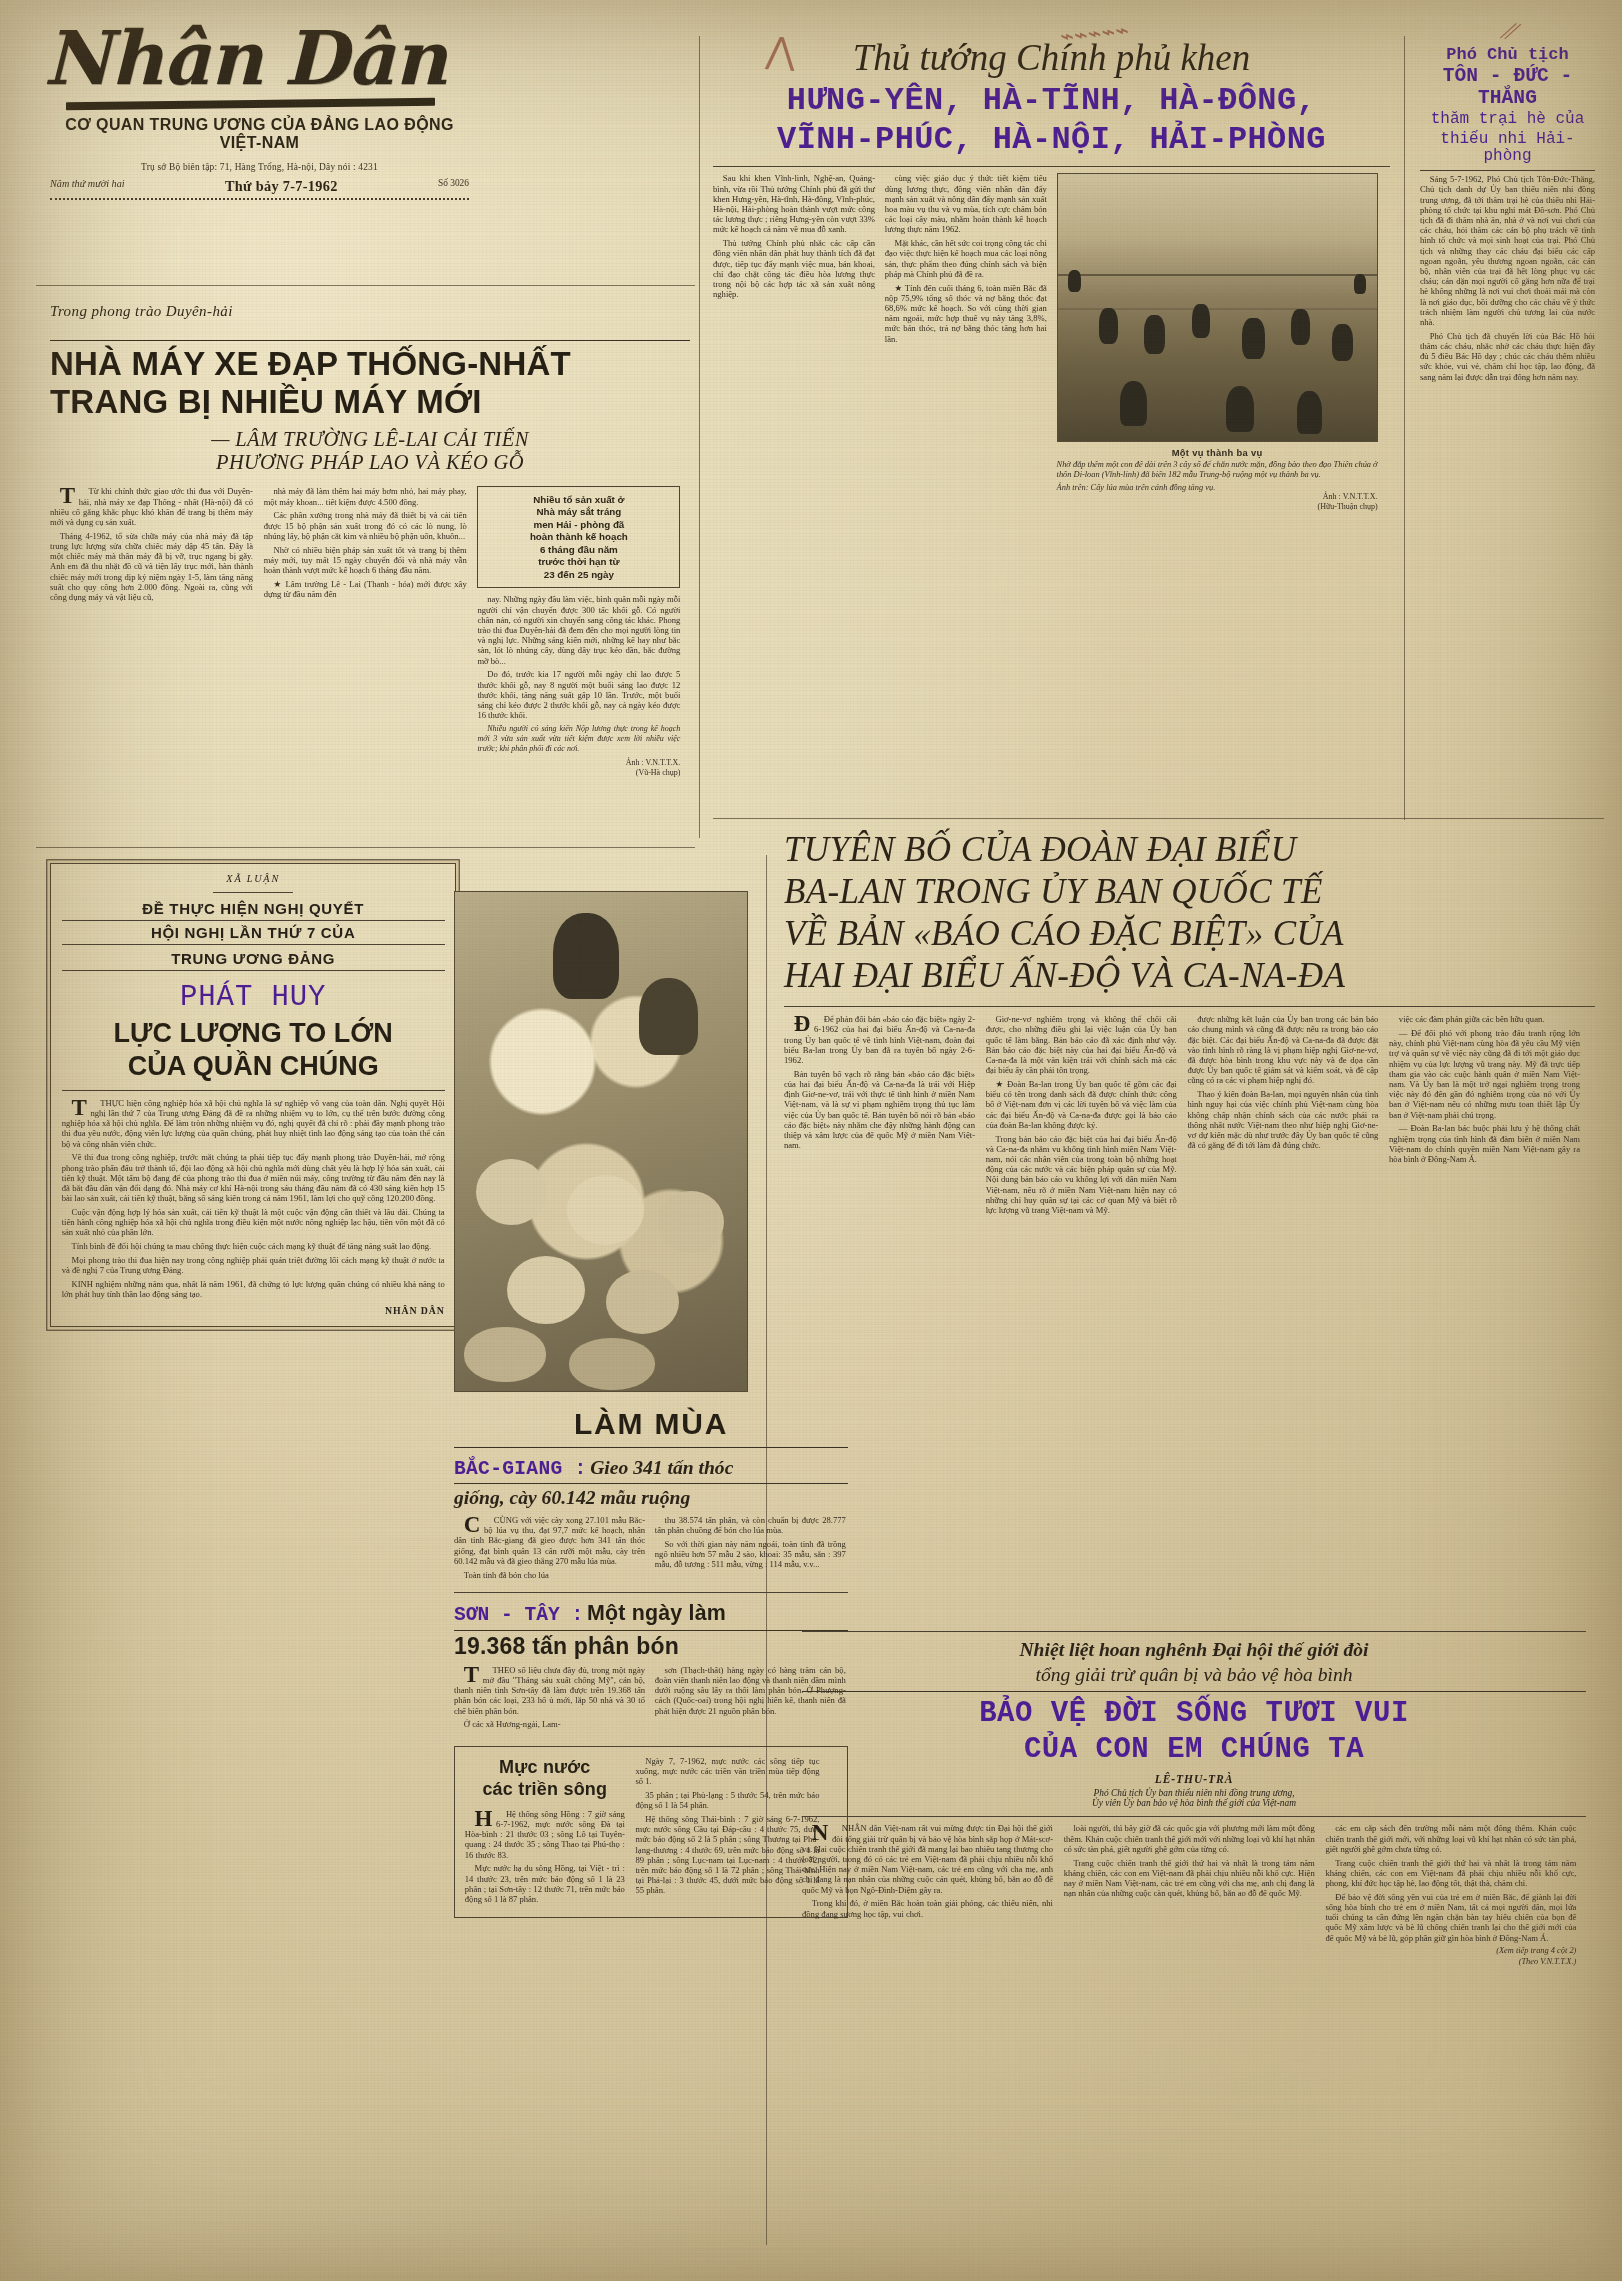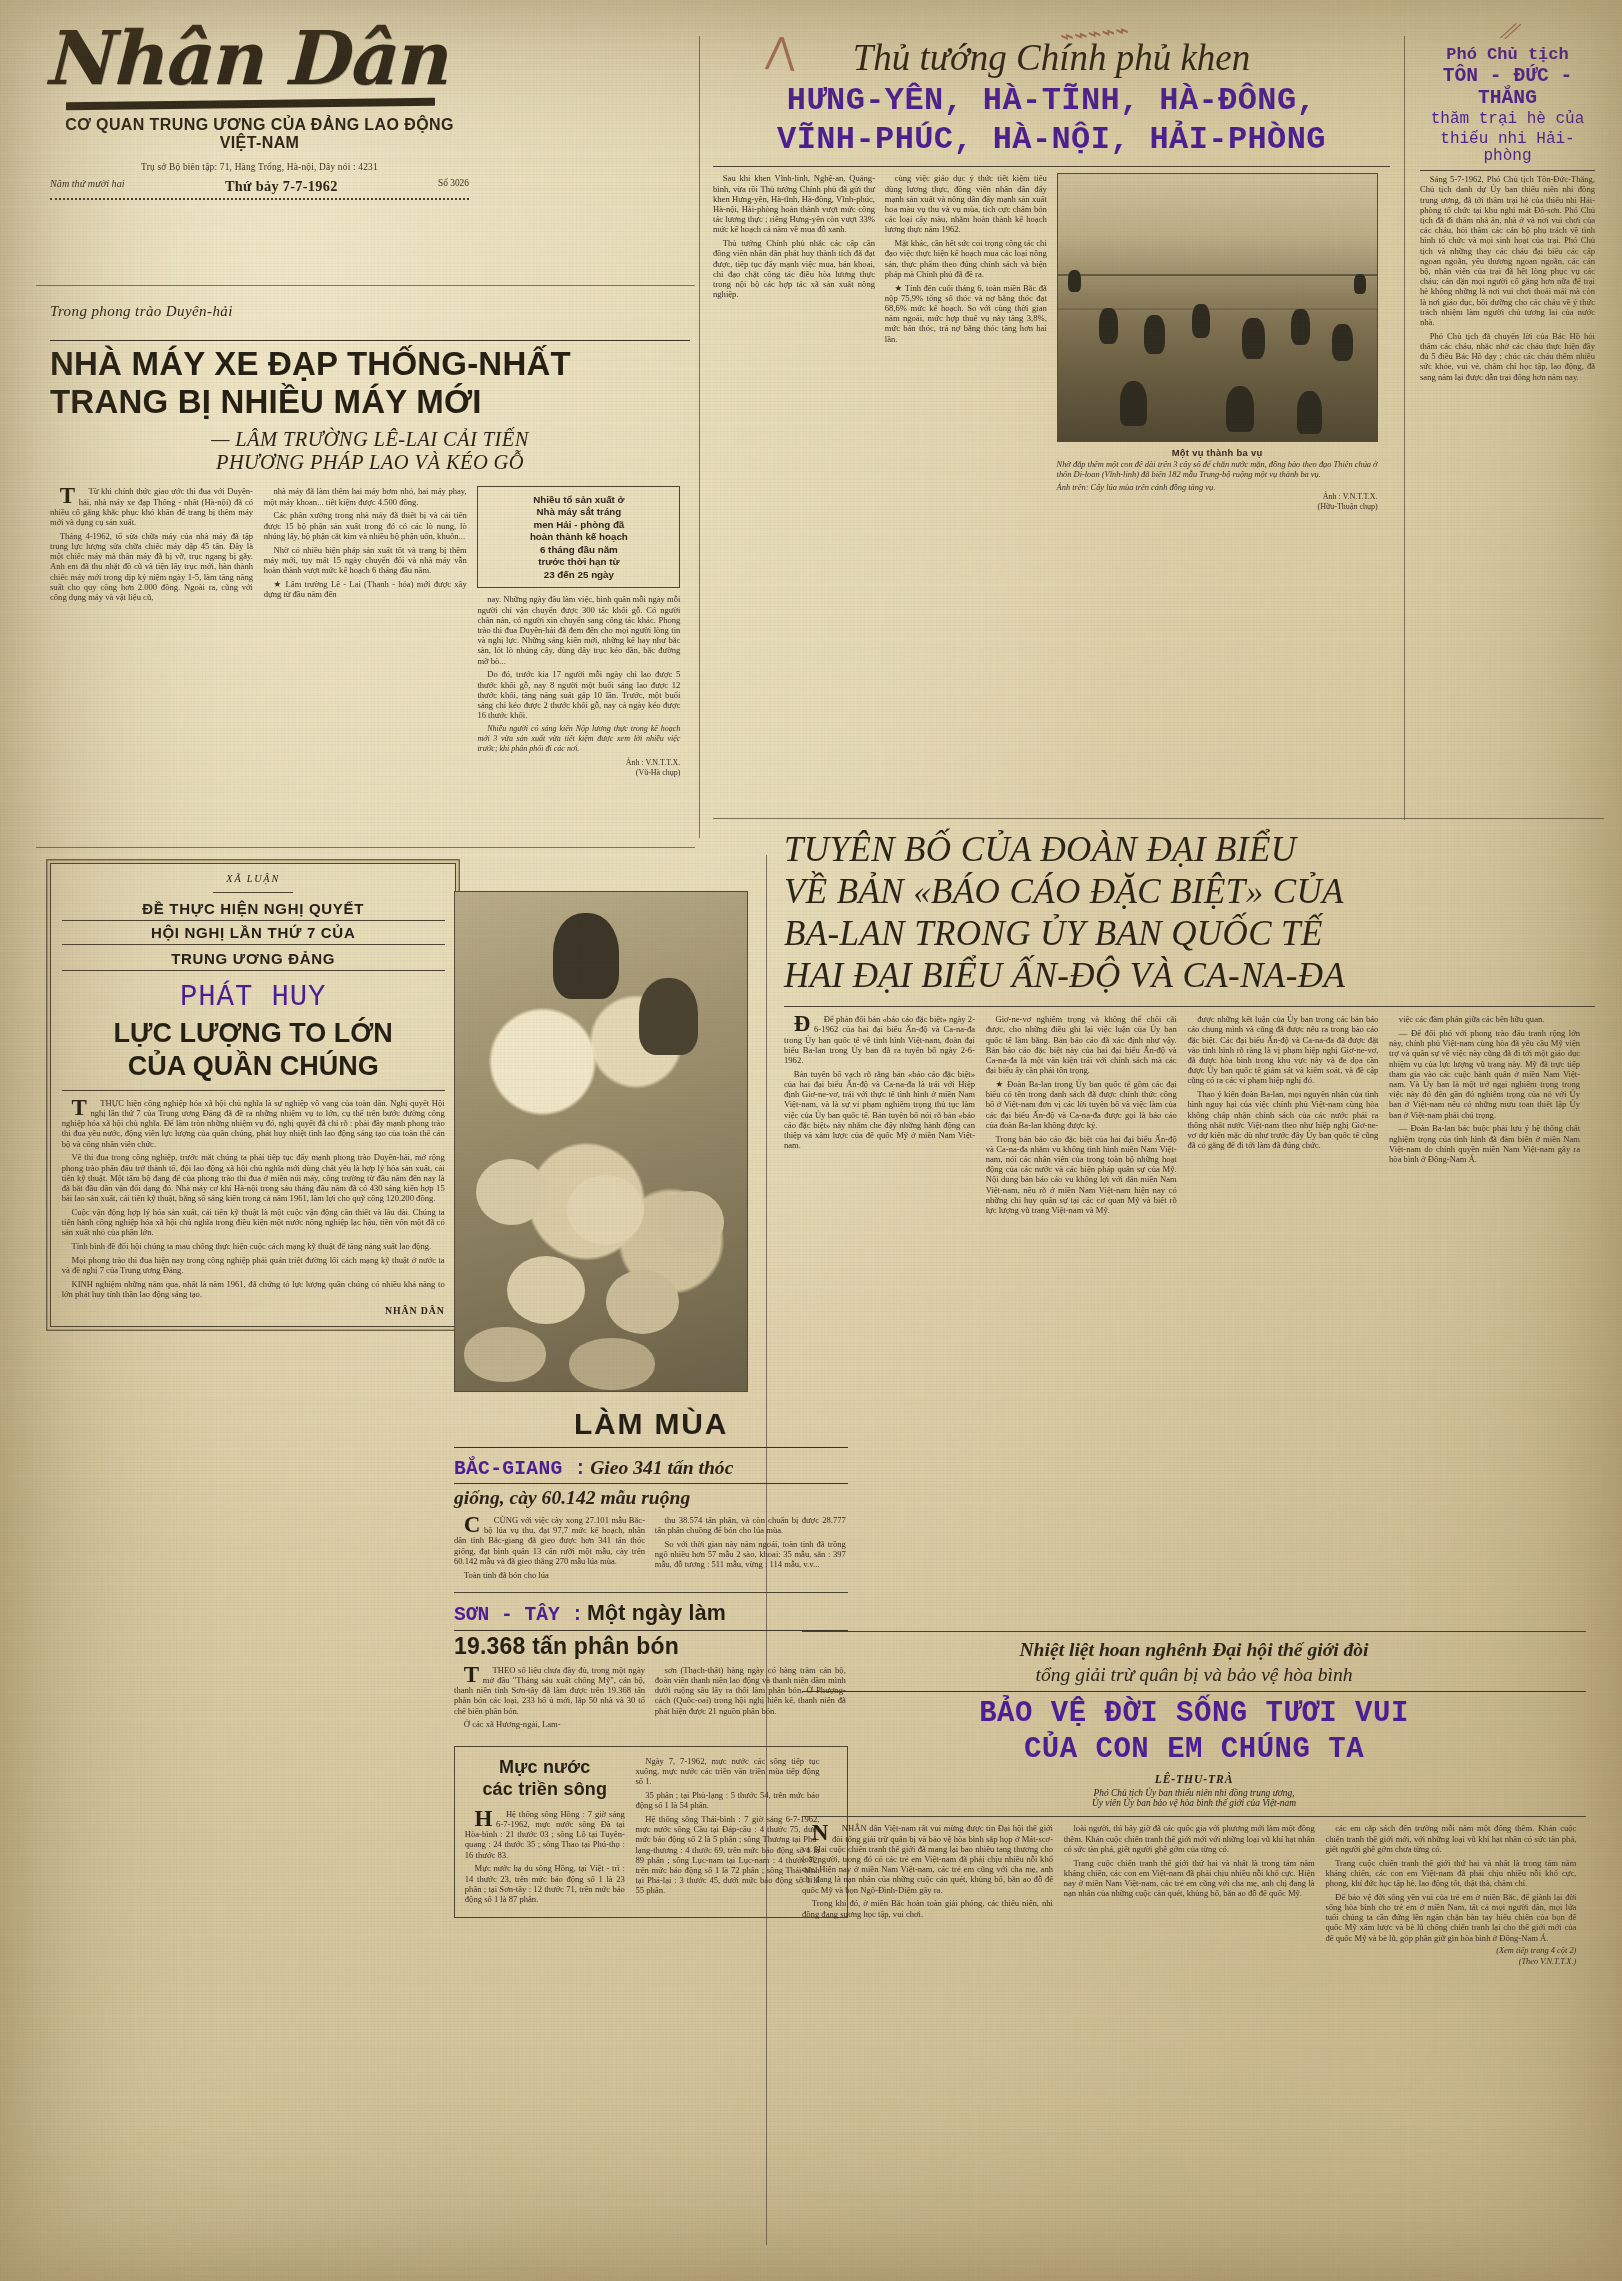--- a/index.html
+++ b/index.html
@@ -345,22 +345,22 @@
           <p>Ngày 7, 7-1962, mực nước các sông tiếp tục xuống, mực nước các triền văn triền mùa tiếp động số 1.</p>
           <p>35 phân ; tại Phủ-lạng : 5 thước 54, trên mức báo động số 1 là 54 phân.</p>
           <p>Hệ thống sông Thái-bình : 7 giờ sáng 6-7-1962, mực nước sông Cầu tại Đáp-cầu : 4 thước 75, dưới mức báo động số 2 là 5 phân ; sông Thương tại Phủ-lạng-thương : 4 thước 69, trên mức báo động số 1 là 89 phân ; sông Lục-nam tại Lục-nam : 4 thước 72, trên mức báo động số 1 là 72 phân ; sông Thái-bình tại Phả-lại : 3 thước 45, dưới mức báo động số 1 là 55 phân.</p>
         </div>
       </div>
     </div>
   </div>
 
   <div style="position:absolute;left:784px;top:829px;width:811px;">
     <div class="hl-ital" style="font-size:35px;line-height:42px;letter-spacing:0.4px;">TUYÊN BỐ CỦA ĐOÀN ĐẠI BIỂU</div>
+    <div class="hl-ital" style="font-size:35px;line-height:42px;letter-spacing:0.4px;">BA-LAN TRONG ỦY BAN QUỐC TẾ</div>
     <div class="hl-ital" style="font-size:35px;line-height:42px;letter-spacing:0.4px;">VỀ BẢN «BÁO CÁO ĐẶC BIỆT» CỦA</div>
-    <div class="hl-ital" style="font-size:35px;line-height:42px;letter-spacing:0.4px;">BA-LAN TRONG ỦY BAN QUỐC TẾ</div>
     <div class="hl-ital" style="font-size:35px;line-height:42px;letter-spacing:0.4px;">HAI ĐẠI BIỂU ẤN-ĐỘ VÀ CA-NA-ĐA</div>
     <div class="rule-thin" style="margin:9px 0 7.1px;"></div>
 
     <div style="display:flex;gap:10.7px;">
       <div style="width:191px;" class="body-txt">
         <p><span class="dropcap">Đ</span><span>Để phản đối bản «báo cáo đặc biệt» ngày 2-6-1962 của hai đại biểu Ấn-độ và Ca-na-đa trong Ủy ban quốc tế về tình hình Việt-nam, đoàn đại biểu Ba-lan trong Ủy ban đã ra tuyên bố ngày 2-6-1962.</span></p>
         <p>Bản tuyên bố vạch rõ rằng bản «báo cáo đặc biệt» của hai đại biểu Ấn-độ và Ca-na-đa là trái với Hiệp định Giơ-ne-vơ, trái với thực tế tình hình ở miền Nam Việt-nam, và là sự vi phạm nghiêm trọng thủ tục làm việc của Ủy ban quốc tế. Bản tuyên bố nói rõ bản «báo cáo đặc biệt» này nhằm che đậy những hành động can thiệp và xâm lược của đế quốc Mỹ ở miền Nam Việt-nam.</p>
       </div>
       <div style="width:191px;" class="body-txt">
         <p>Giơ-ne-vơ nghiêm trọng và không thể chối cãi được, cho những điều ghi lại việc luận của Ủy ban quốc tế làm bằng. Bản báo cáo đã xác định như vậy. Bản báo cáo đặc biệt này của hai đại biểu Ấn-độ và Ca-na-đa là một văn kiện trái với chính sách mà các đại biểu ấy cần phải tôn trọng.</p>

